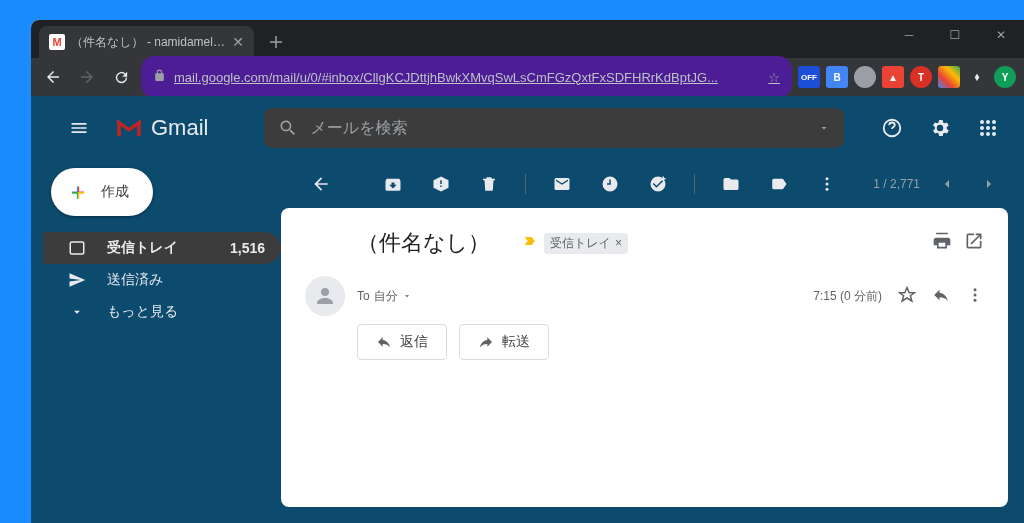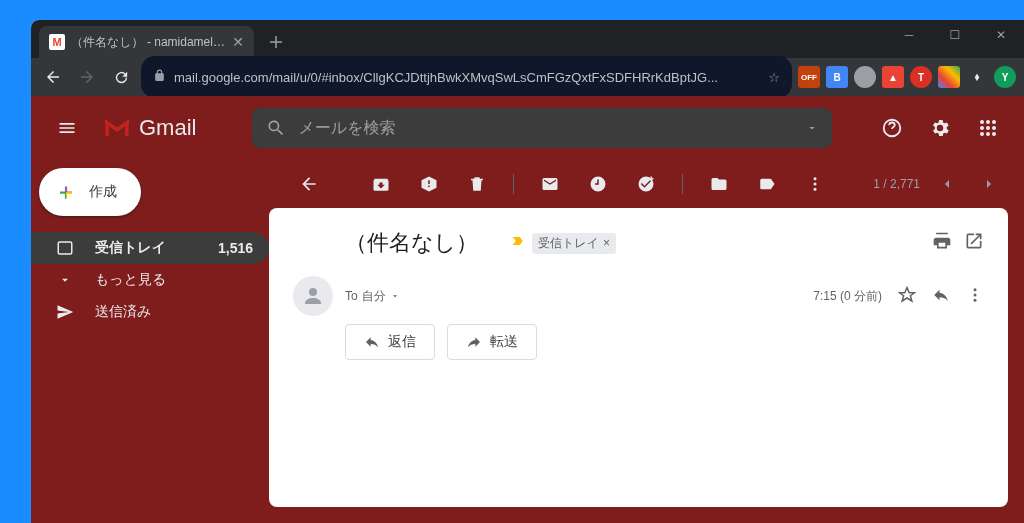--- a/index.html
+++ b/index.html
@@ -9,26 +9,26 @@
     .tab { background: #35363a; color: #e8eaed; height: 32px; display: flex; align-items: center; padding: 0 10px; border-radius: 8px 8px 0 0; font-size: 12px; width: 215px; gap: 6px; }
     .favicon { width: 16px; height: 16px; background: #fff; border-radius: 2px; display: flex; align-items: center; justify-content: center; font-size: 11px; font-weight: bold; color: #ea4335; }
     .tab-title { flex: 1; overflow: hidden; white-space: nowrap; text-overflow: ellipsis; color: #bdc1c6; }
     .tab-close { color: #9aa0a6; font-size: 14px; cursor: pointer; }
     .newtab { width: 28px; height: 28px; margin: 0 0 2px 8px; color: #9aa0a6; display: flex; align-items: center; justify-content: center; font-size: 16px; }
     .winctrl { position: absolute; right: 0; top: 0; display: flex; }
     .winctrl div { width: 46px; height: 30px; display: flex; align-items: center; justify-content: center; color: #9aa0a6; font-size: 12px; }
     .addrbar { height: 38px; background: #35363a; display: flex; align-items: center; padding: 0 8px; gap: 6px; }
     .navbtn { width: 28px; height: 28px; display: flex; align-items: center; justify-content: center; color: #e8eaed; }
     .navbtn.dim { color: #5f6368; }
-    .url-box { flex: 1; height: 42px; background: #0f172a; border-radius: 14px; display: flex; align-items: center; padding: 0 12px; color: #bdc1c6; font-size: 13px; gap: 8px; overflow: hidden; }
+    .url-box { flex: 1; height: 42px; background: #4c1d95; border-radius: 14px; display: flex; align-items: center; padding: 0 12px; color: #bdc1c6; font-size: 13px; gap: 8px; overflow: hidden; text-decoration: underline; }
     .lock { color: #9aa0a6; }
     .url-text { flex: 1; white-space: nowrap; overflow: hidden; text-overflow: ellipsis; }
     .ext-icons { display: flex; gap: 6px; align-items: center; }
     .ext { width: 22px; height: 22px; border-radius: 3px; display: flex; align-items: center; justify-content: center; font-size: 10px; font-weight: bold; }
-    .gmail-app { position: absolute; top: 76px; left: 0; right: 0; bottom: 0; background: #7f1d1d; display: flex; flex-direction: column; }
+    .gmail-app { position: absolute; top: 76px; left: 0; right: 0; bottom: 0; background: #0c4a6e; display: flex; flex-direction: column; padding-left: 12px; }
     .gmail-header { height: 64px; display: flex; align-items: center; padding: 0 16px; gap: 16px; }
     .hamburger { width: 40px; height: 40px; display: flex; align-items: center; justify-content: center; color: #e8eaed; cursor: pointer; }
     .gmail-logo { display: flex; align-items: center; gap: 8px; font-size: 22px; color: #e8eaed; }
     .gmail-logo .m-icon { width: 28px; height: 22px; }
     .search { flex: 1; max-width: 580px; height: 40px; background: #3c3c3c; border-radius: 8px; display: flex; align-items: center; padding: 0 14px; gap: 12px; margin-left: 40px; }
     .search svg { color: #9aa0a6; }
     .search-text { flex: 1; color: #9aa0a6; font-size: 16px; }
     .header-right { margin-left: auto; display: flex; gap: 8px; align-items: center; }
     .icon-btn { width: 40px; height: 40px; display: flex; align-items: center; justify-content: center; color: #e8eaed; cursor: pointer; }
     .gmail-body { flex: 1; display: flex; }
@@ -101,21 +101,21 @@
     <div class="url-box">
       <span class="lock">
         <svg width="13" height="13" viewBox="0 0 24 24" fill="currentColor">
             <path d="M18 8h-1V6a5 5 0 0 0-10 0v2H6a2 2 0 0 0-2 2v10a2 2 0 0 0 2 2h12a2 2 0 0 0 2-2V10a2 2 0 0 0-2-2zM9 6a3 3 0 0 1 6 0v2H9z"></path>
           </svg>
       </span>
       <span class="url-text">mail.google.com/mail/u/0/#inbox/CllgKCJDttjhBwkXMvqSwLsCmFGzQxtFxSDFHRrKdBptJG...</span>
       <span style="color:#9aa0a6">☆</span>
     </div>
     <div class="ext-icons">
-      <div class="ext" style="background:#c2410c;color:#fff;font-size:8px">OFF</div>
+      <div class="ext" style="background:#1d4ed8;color:#fff;font-size:8px">OFF</div>
       <div class="ext" style="background:#4285f4;color:#fff">B</div>
       <div class="ext" style="background:#9aa0a6;border-radius:50%"></div>
       <div class="ext" style="background:#ea4335;color:#fff">▲</div>
       <div class="ext" style="background:#d93025;color:#fff;border-radius:50%">T</div>
       <div class="ext" style="background:linear-gradient(45deg,#4285f4,#ea4335,#fbbc04,#34a853)"></div>
       <div class="ext" style="color:#e8eaed">⬧</div>
       <div class="ext" style="background:#0f9d58;color:#fff;border-radius:50%">Y</div>
     </div>
   </div>
 
@@ -182,33 +182,33 @@
           <span class="nav-icon">
             <svg width="18" height="18" viewBox="0 0 24 24" fill="none" stroke="currentColor" stroke-width="2">
                 <rect x="3" y="4" width="18" height="16" rx="2"></rect>
               </svg>
           </span>
           <span>受信トレイ</span>
           <span class="count">1,516</span>
         </div>
         <div class="nav-item">
           <span class="nav-icon">
+            <svg width="18" height="18" viewBox="0 0 24 24" fill="currentColor">
+                <path d="M2 21l21-9L2 3v7l15 2-15 2z"></path>
+              </svg>
+          </span>
+          <span>送信済み</span>
+        </div>
+        <div class="nav-item">
+          <span class="nav-icon">
             <svg width="14" height="14" viewBox="0 0 24 24" fill="currentColor">
                 <path d="M7 10l5 5 5-5z"></path>
               </svg>
           </span>
           <span>もっと見る</span>
-        </div>
-        <div class="nav-item">
-          <span class="nav-icon">
-            <svg width="18" height="18" viewBox="0 0 24 24" fill="currentColor">
-                <path d="M2 21l21-9L2 3v7l15 2-15 2z"></path>
-              </svg>
-          </span>
-          <span>送信済み</span>
         </div>
       </div>
 
       <div class="content">
         <div class="toolbar">
           <div class="tb-btn">
             <svg width="20" height="20" viewBox="0 0 24 24" fill="currentColor">
                 <path d="M20 11H7.8l5.6-5.6L12 4l-8 8 8 8 1.4-1.4L7.8 13H20z"></path>
               </svg>
           </div>

